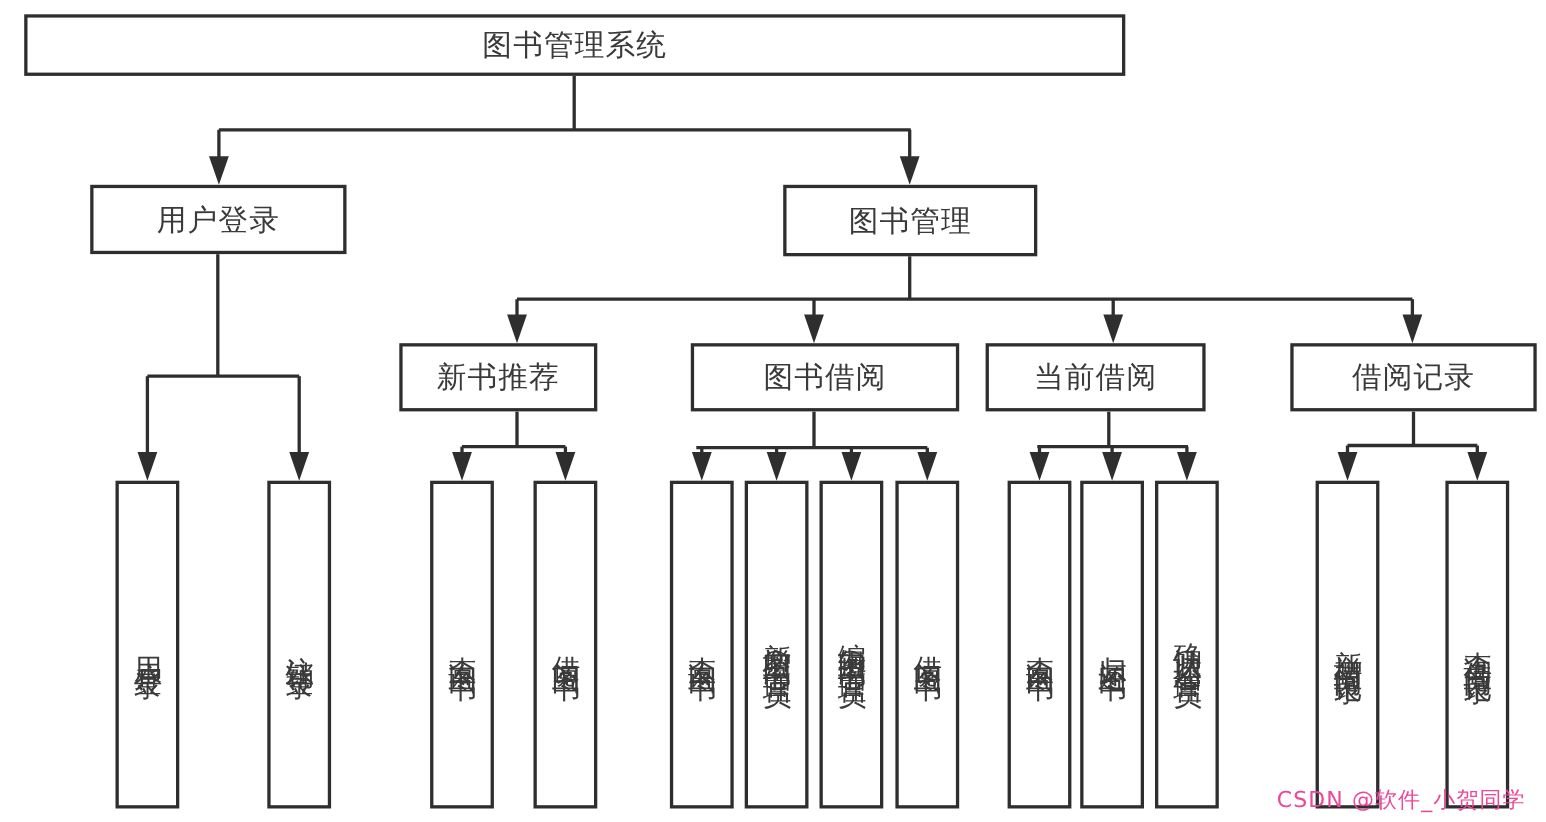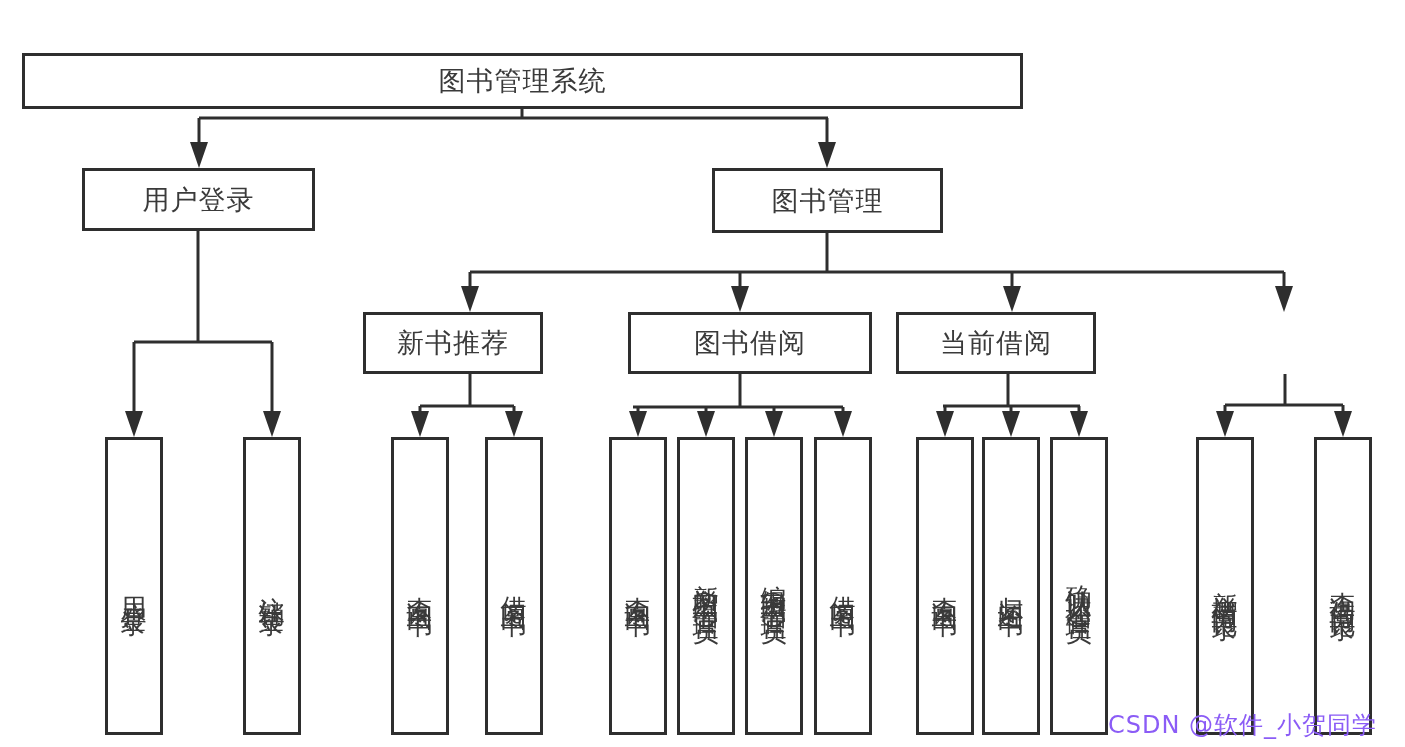--- a/index.html
+++ b/index.html
@@ -30,24 +30,24 @@
     letter-spacing:0;
   }
   .vtext{
     writing-mode:vertical-rl;
     line-height:1;
     letter-spacing:5px;
     max-height:284px;
   }
   .watermark{
     position:absolute;
-    right:28px;
+    right:18px;
     bottom:6px;
-    font-size:24px;
-    color:#8b5cf6;
+    font-size:20px;
+    color:#ec4899;
     letter-spacing:1px;
     z-index:2;
     white-space:nowrap;
   }
 </style>
 </head>
 <body>
 
 <div class="canvas">
 
@@ -99,28 +99,29 @@
       <line x1="1011" y1="406" x2="1011" y2="419" stroke="#2e2e2e" stroke-width="3"></line>
       <polygon points="1002,411 1020,411 1011,437" fill="#2e2e2e"></polygon>
       <line x1="1079" y1="406" x2="1079" y2="419" stroke="#2e2e2e" stroke-width="3"></line>
       <polygon points="1070,411 1088,411 1079,437" fill="#2e2e2e"></polygon>
       <line x1="1225" y1="405" x2="1225" y2="419" stroke="#2e2e2e" stroke-width="3"></line>
       <polygon points="1216,411 1234,411 1225,437" fill="#2e2e2e"></polygon>
       <line x1="1343" y1="405" x2="1343" y2="419" stroke="#2e2e2e" stroke-width="3"></line>
       <polygon points="1334,411 1352,411 1343,437" fill="#2e2e2e"></polygon>
     </svg>
 
-  <div class="box" style="left:22px;top:13px;width:1001px;height:56px;margin-top:40px;">图书管理系统</div>
+  <div class="box" style="left:22px;top:13px;width:1001px;height:56px;">图书管理系统</div>
 
   <div class="box" style="left:82px;top:168px;width:233px;height:63px;">用户登录</div>
   <div class="box" style="left:712px;top:168px;width:231px;height:65px;">图书管理</div>
 
   <div class="box" style="left:363px;top:312px;width:180px;height:62px;">新书推荐</div>
   <div class="box" style="left:628px;top:312px;width:244px;height:62px;">图书借阅</div>
   <div class="box" style="left:896px;top:312px;width:200px;height:62px;">当前借阅</div>
+  <div class="box" style="left:1173px;top:312px;width:224px;height:62px;">借阅记录</div>
 
   <div class="box leaf" style="left:105px;top:437px;width:58px;height:298px;">
     <span class="vtext">用户登录</span>
   </div>
   <div class="box leaf" style="left:243px;top:437px;width:58px;height:298px;">
     <span class="vtext">注销登录</span>
   </div>
 
   <div class="box leaf" style="left:391px;top:437px;width:58px;height:298px;">
     <span class="vtext">查询图书</span>

